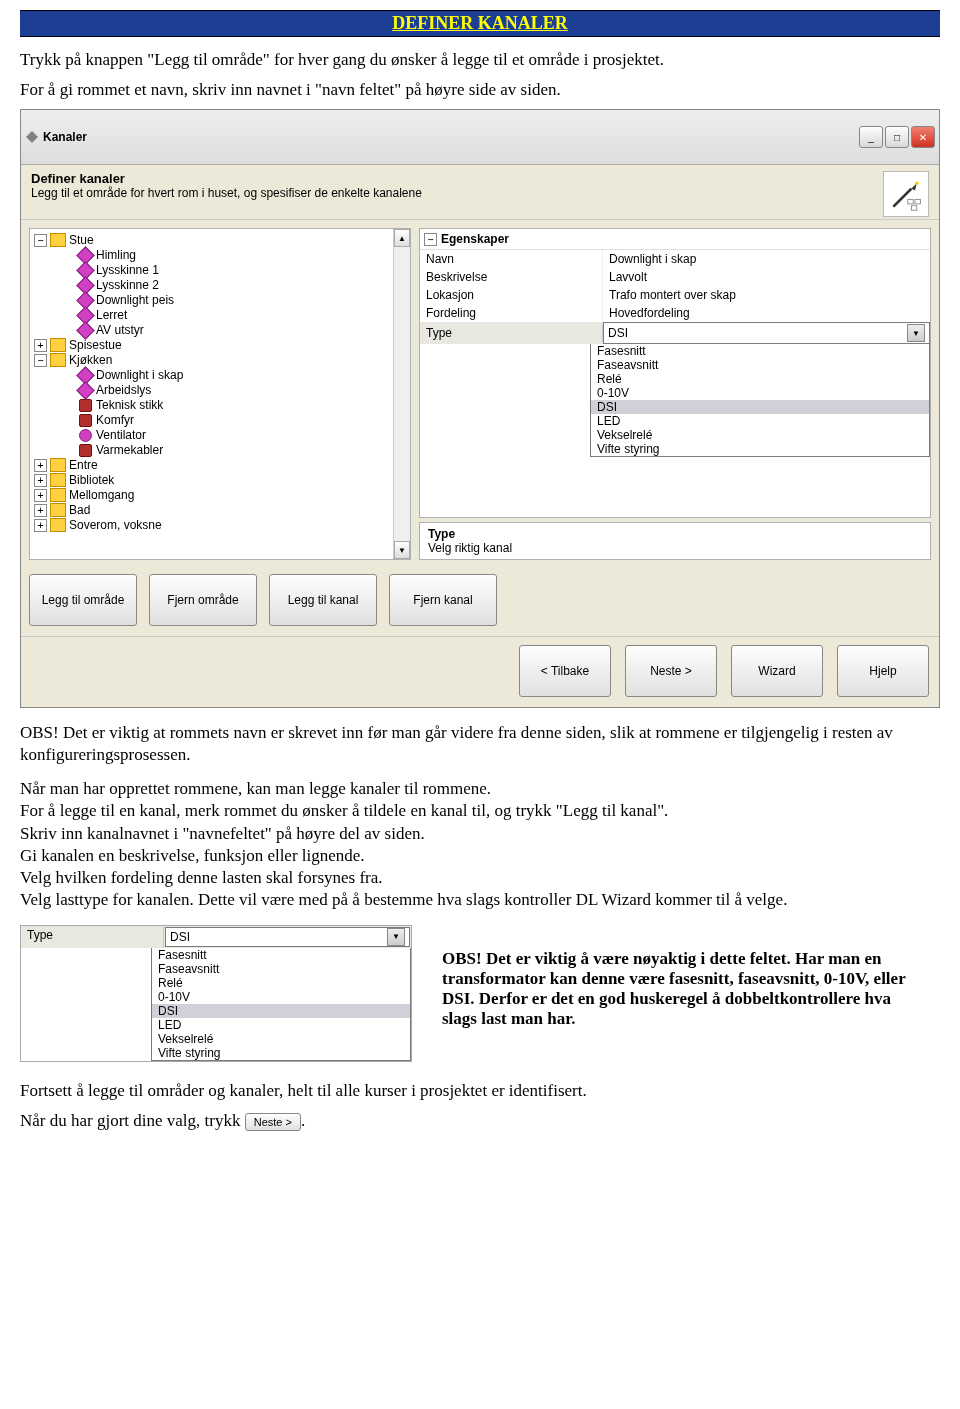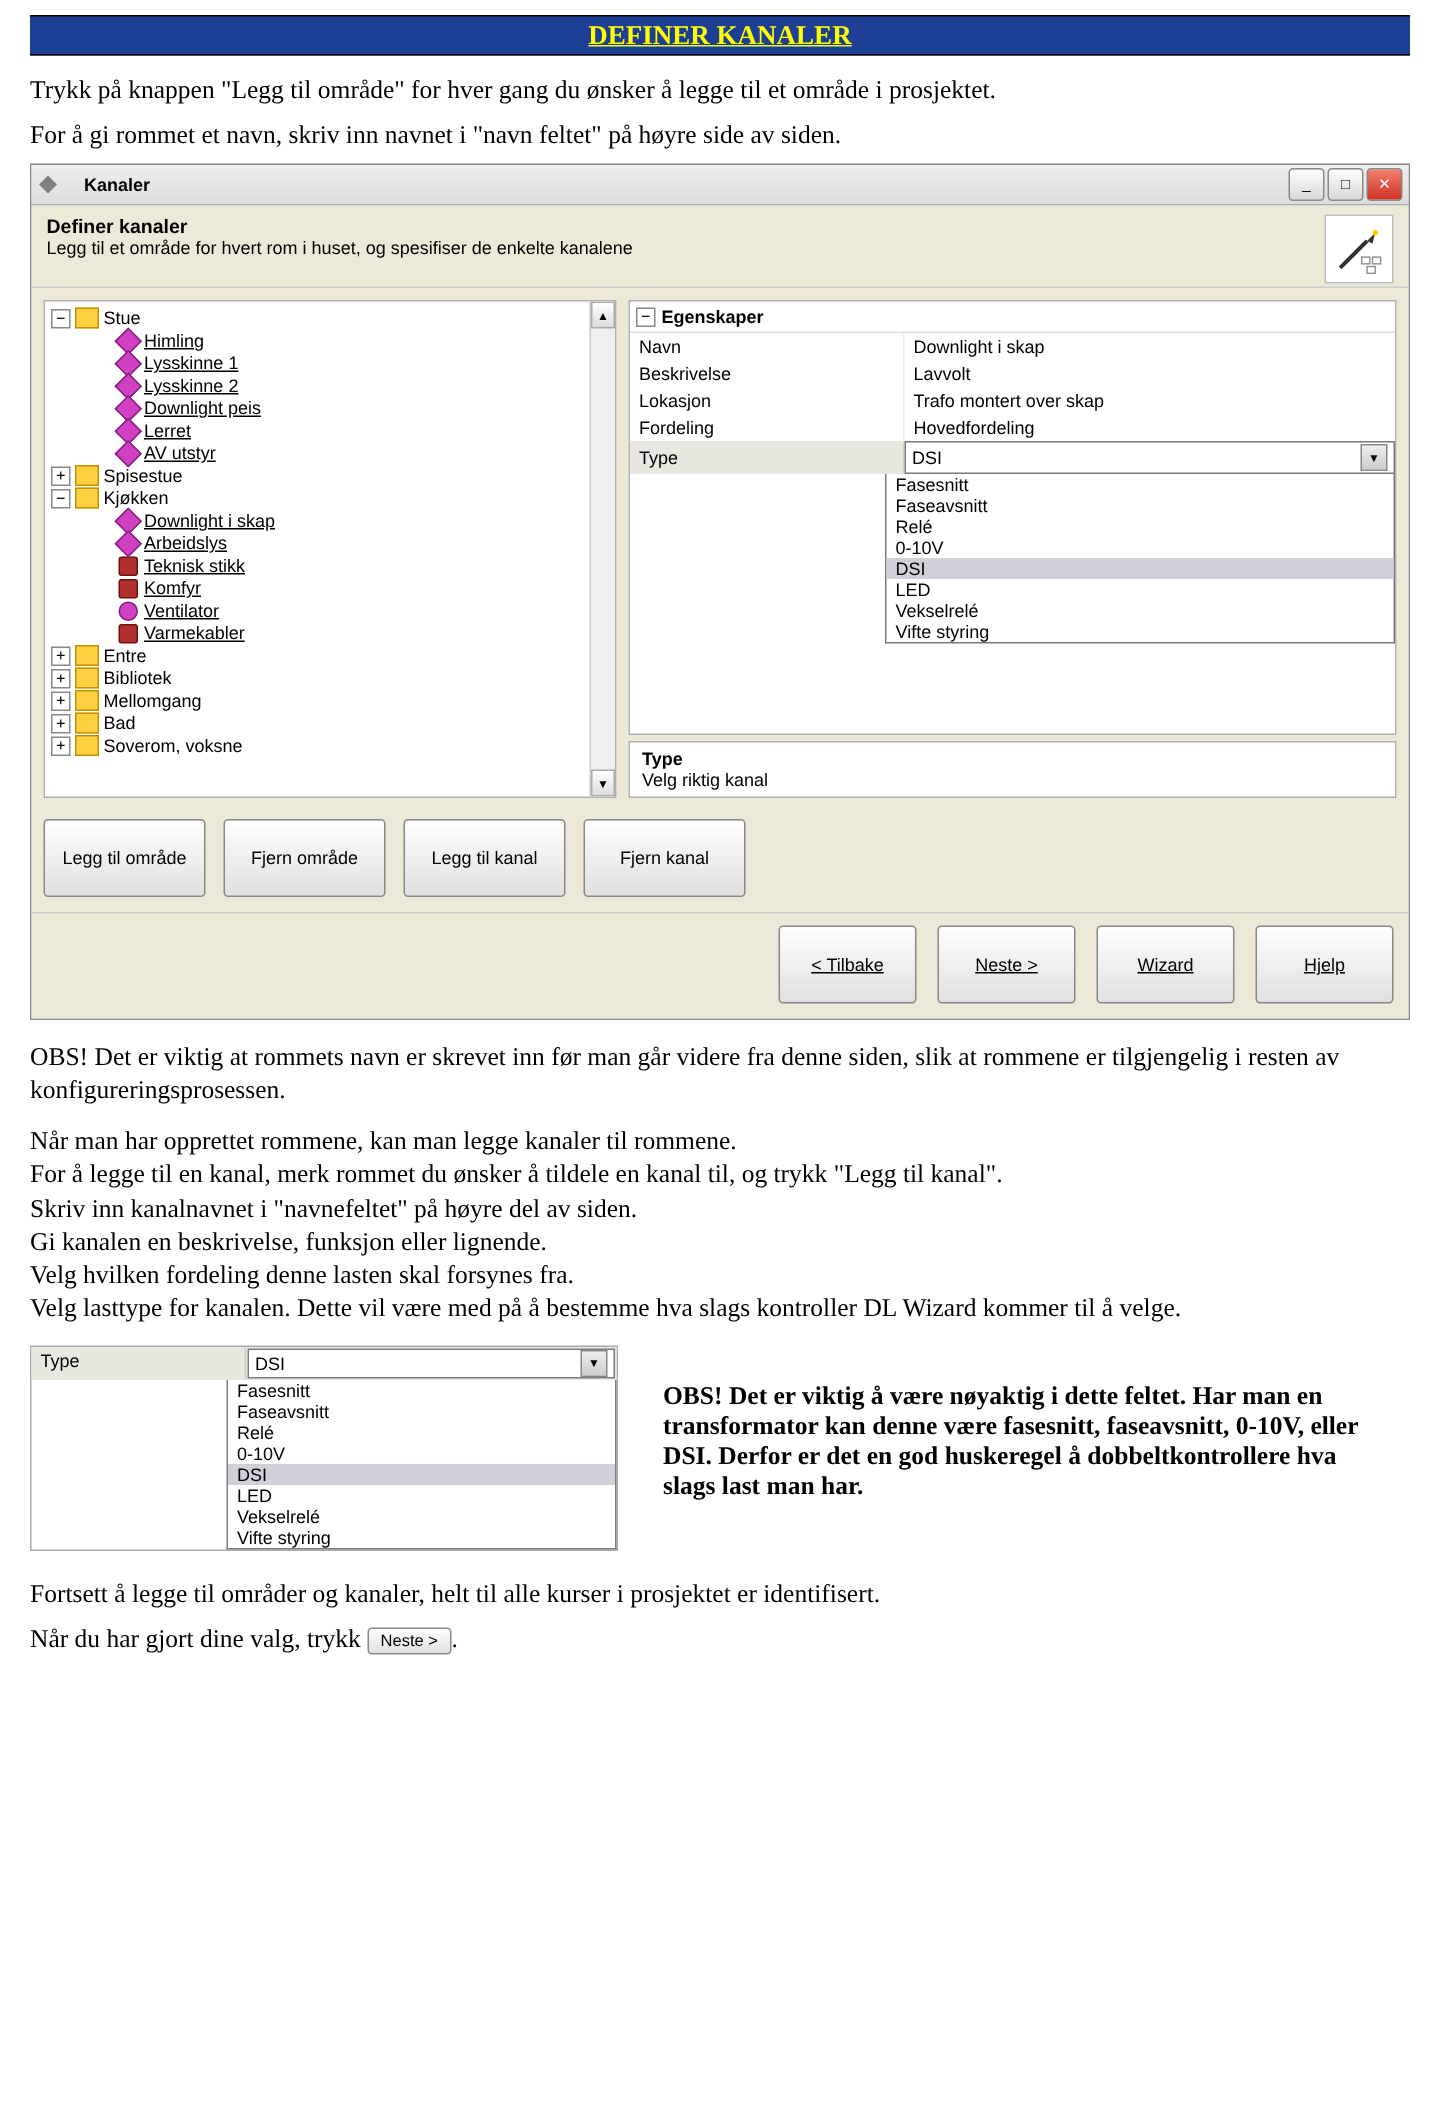--- a/index.html
+++ b/index.html
@@ -35,22 +35,22 @@
     color: #000;
     border: 1px solid #888;
     background: #ece9d8;
     margin: 6px 0 14px 0;
   }
   .titlebar {
     background: linear-gradient(#eee, #ddd);
     border-bottom: 1px solid #aaa;
     display: flex;
     align-items: center;
-    padding: 2px 4px;
-    gap: 17px;
+    padding: 16px 4px;
+    gap: 4px;
   }
   .titlebar .title-text { font-weight: bold; flex: 1; }
   .titlebar .tico { width:14px; height:14px; display:inline-block; }
   .win-btns { display:flex; gap:2px; }
   .win-btn {
     width: 22px; height: 20px;
     border: 1px solid #888;
     background: linear-gradient(#fefefe,#d8d8d8);
     border-radius: 3px;
     display:flex;align-items:center;justify-content:center;
@@ -98,21 +98,21 @@
   .exp {
     width:11px;height:11px;border:1px solid #888;background:#fff;
     display:inline-flex;align-items:center;justify-content:center;
     font-size:10px;line-height:9px;font-family:monospace;
   }
   .exp-blank{width:13px;display:inline-block;}
   .ico-room { width:14px;height:12px;background:#ffd040;border:1px solid #c09000;display:inline-block;}
   .ico-light { width:11px;height:11px;background:#d040c0;border:1px solid #802080;display:inline-block;transform:rotate(45deg);margin:0 1px;}
   .ico-power { width:11px;height:11px;background:#b03030;border:1px solid #701010;border-radius:2px;display:inline-block;margin:0 1px;}
   .ico-fan { width:11px;height:11px;background:#d040c0;border:1px solid #802080;border-radius:50%;display:inline-block;margin:0 1px;}
-  .indent1 { padding-left: 28px; text-decoration: underline; }
+  .indent1 { padding-left: 28px; }
   .prop-pane { flex:1; display:flex;flex-direction:column;}
   .prop-top {
     flex:1;
     background:#fff;
     border:1px solid #b0b0b0;
     padding: 0;
     font-size:12px;
   }
   .prop-hdr {
     display:flex;align-items:center;gap:4px;
@@ -160,21 +160,21 @@
     border-radius:3px;
     min-width: 86px;
     text-align:center;
   }
   .nav-row {
     padding: 8px 10px 10px 10px;
     background:#ece9d8;
     display:flex; justify-content:flex-end; gap:14px;
     border-top:1px solid #ccc;
   }
-  .nav-btn { min-width: 70px; text-decoration: underline; }
+  .nav-btn { min-width: 70px; }
   
   .mini-type {
     font-family: Tahoma, Arial, sans-serif;
     font-size:12px;
     width: 390px;
     border:1px solid #aaa;
     background:#fff;
     margin: 6px 0;
   }
   .mini-type .hdr{display:flex;background:#e8e8e0;}

